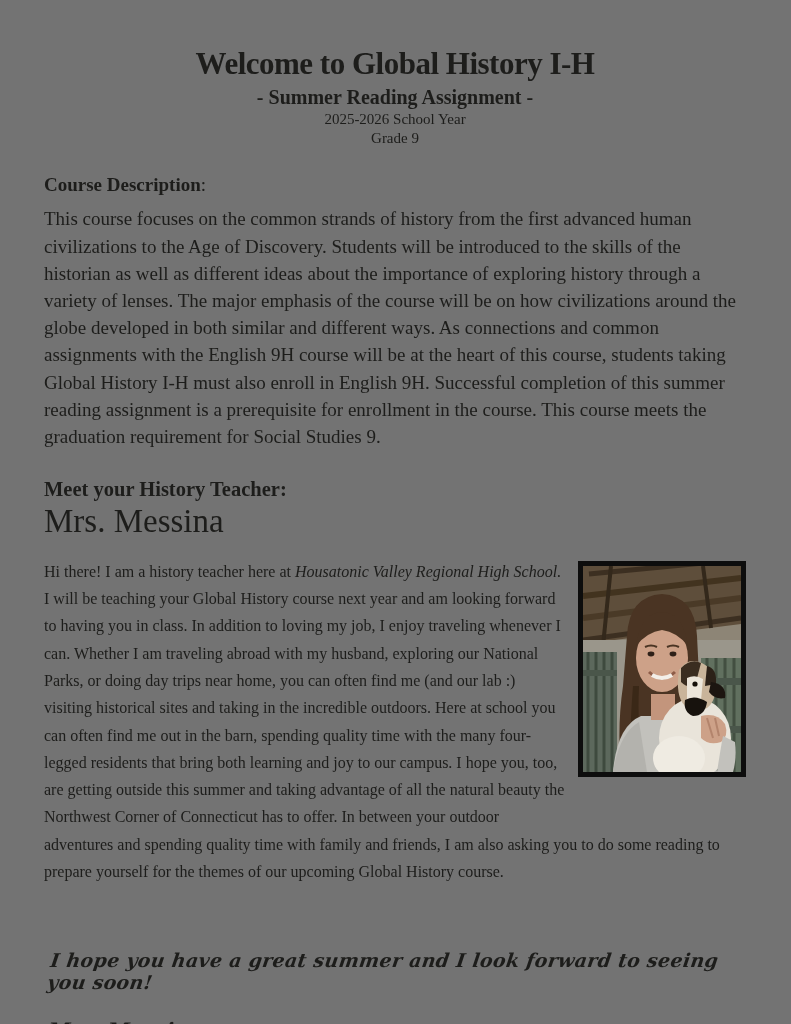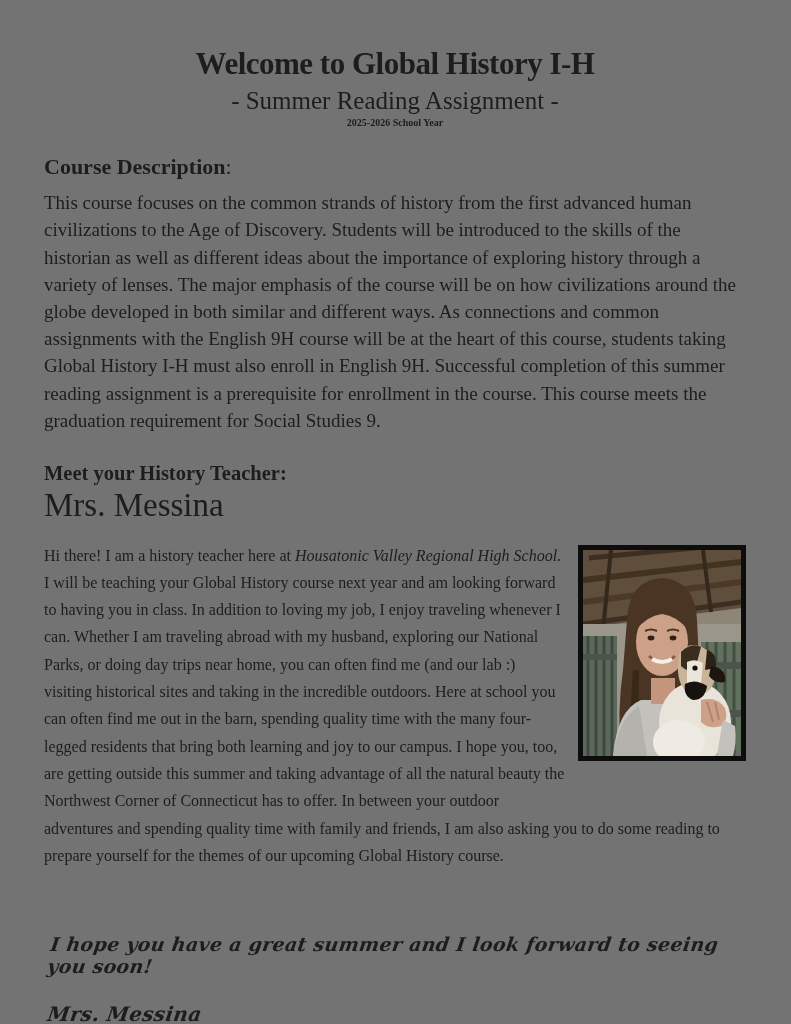--- a/index.html
+++ b/index.html
@@ -22,34 +22,34 @@
   
   .doc-header { text-align: center; }
   .doc-title {
     font-size: 31px;
     font-weight: 700;
     letter-spacing: -0.5px;
     line-height: 1.18;
     margin: 0;
   }
   .doc-subtitle {
-    font-size: 25px;
-    font-weight: 400;
+    font-size: 20px;
+    font-weight: 700;
     line-height: 1.25;
     margin: 2px 0 0 0;
   }
   .doc-year, .doc-grade {
-    font-size: 10px;
-    font-weight: 700;
+    font-size: 15px;
+    font-weight: 400;
     line-height: 1.3;
     margin: 0;
   }
   
   .section-heading {
-    font-size: 22px;
+    font-size: 19px;
     font-weight: 700;
     margin: 25px 0 0 0;
     line-height: 1.2;
   }
   .heading-colon { font-weight: 400; }
   .course-body {
     font-size: 19px;
     line-height: 27.2px;
     margin: 9px 0 0 0;
     text-align: left;
@@ -109,20 +109,21 @@
 </style>
 </head>
 <body>
 
 <div class="page">
 
   <header class="doc-header">
     <h1 class="doc-title">Welcome to Global History I-H</h1>
     <div class="doc-subtitle">- Summer Reading Assignment -</div>
     <div class="doc-year">2025-2026 School Year</div>
+    <div class="doc-grade">Grade 9</div>
   </header>
 
   <section>
     <h2 class="section-heading"><span>Course Description</span><span class="heading-colon">:</span></h2>
     <p class="course-body">This course focuses on the common strands of history from the first advanced human civilizations to the Age of Discovery. Students will be introduced to the skills of the historian as well as different ideas about the importance of exploring history through a variety of lenses. The major emphasis of the course will be on how civilizations around the globe developed in both similar and different ways. As connections and common assignments with the English 9H course will be at the heart of this course, students taking Global History I-H must also enroll in English 9H. Successful completion of this summer reading assignment is a prerequisite for enrollment in the course. This course meets the graduation requirement for Social Studies 9.</p>
   </section>
 
   <section>
     <h2 class="teacher-heading">Meet your History Teacher:</h2>
     <div class="teacher-name">Mrs. Messina</div>

